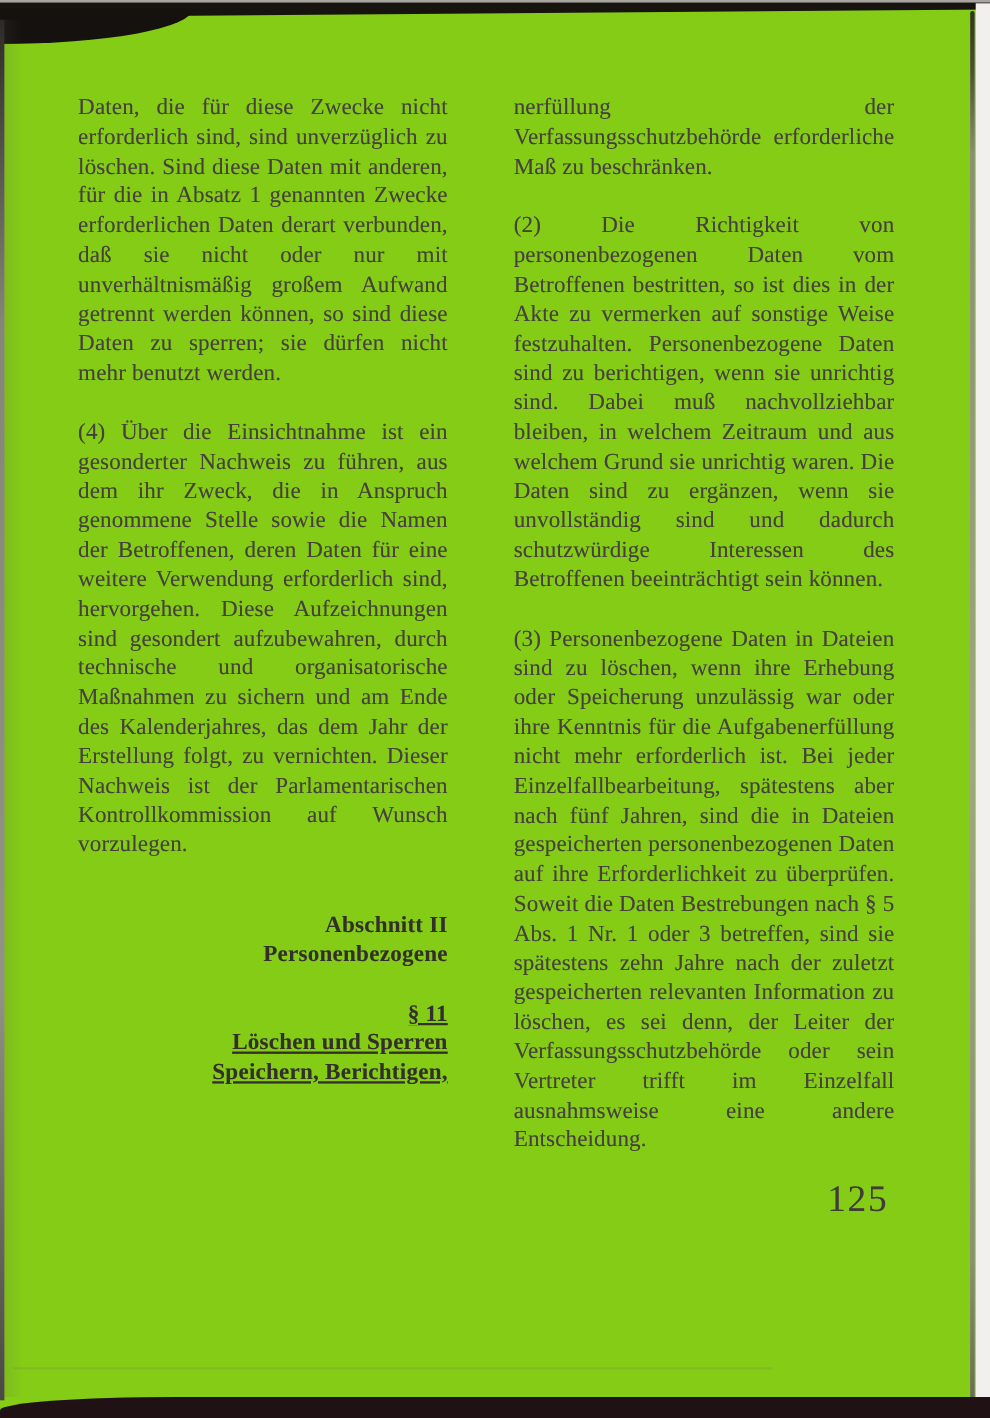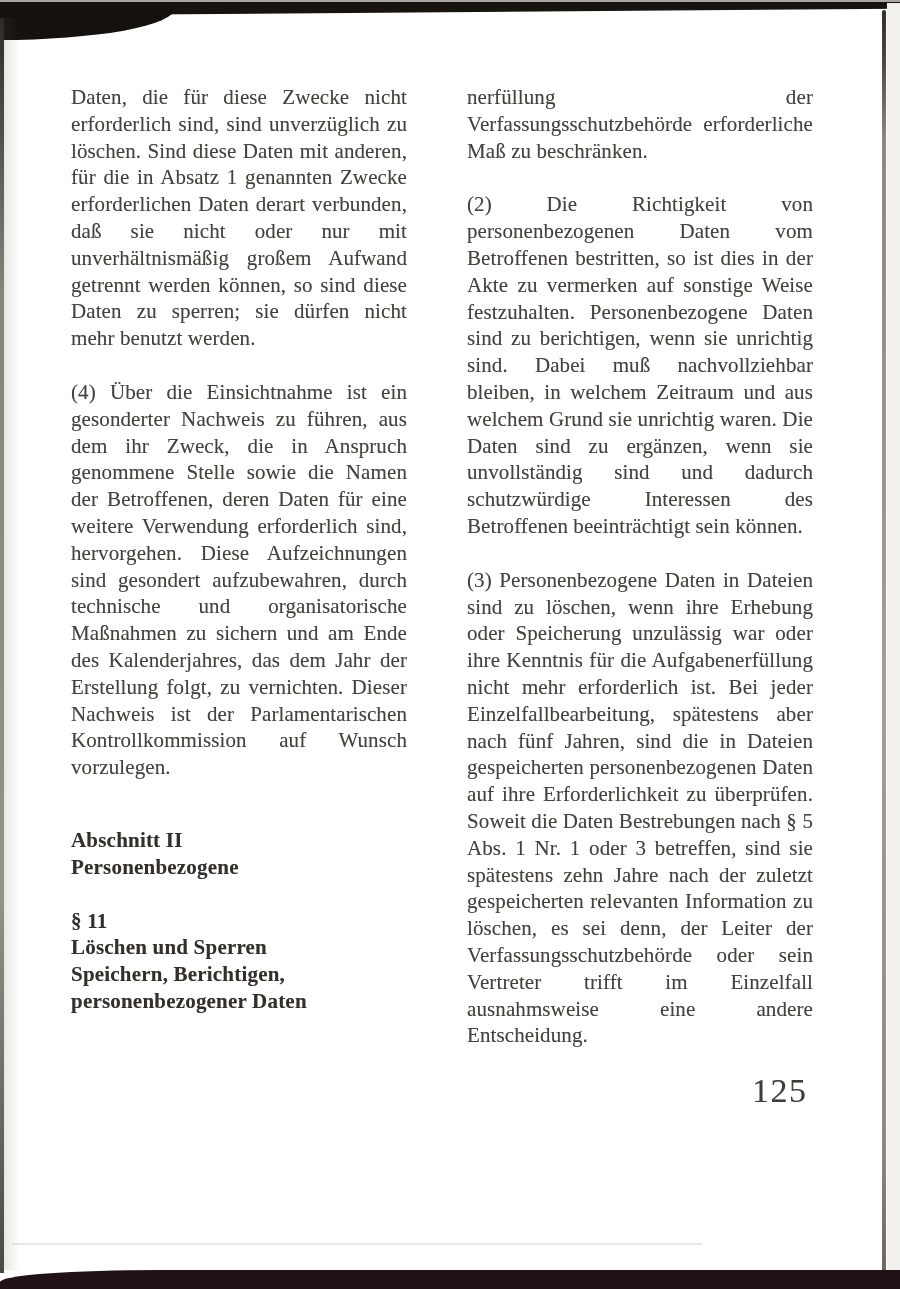--- a/index.html
+++ b/index.html
@@ -4,21 +4,21 @@
 <style>
   html, body { margin: 0; padding: 0; }
   body {
     width: 900px; height: 1289px;
     font-family: "Liberation Serif", "DejaVu Serif", serif;
     background: #e9e7e3;
   }
   .scan {
     position: relative;
     width: 900px; height: 1289px;
-    background: #ffffff;
+    background: #84cc16;
     overflow: hidden;
   }
   
   .edge-top-hairline {
     position: absolute; top: 0; left: 0;
     width: 100%; height: 3px; background: #a9a6a2;
   }
   .edge-top {
     position: absolute; top: 2px; left: 0;
     width: 100%; height: 16px; background: #17130f;
@@ -67,25 +67,25 @@
     color: #45413c;
     text-align: justify;
     letter-spacing: 0.1px;
     hyphens: auto;
     text-shadow: 0 0 0.6px rgba(69, 65, 60, 0.35);
   }
   .col p { margin: 0 0 27px 0; }
   .col-left  { left: 71px;  width: 336px; }
   .col-right { left: 467px; width: 346px; }
   .heading {
-    text-align: left; font-weight: bold; color: #33302b;
+    text-align: right; font-weight: bold; color: #33302b;
     letter-spacing: 0.2px;
   }
   .h-section { margin: 46px 0 27px 0; }
-  .h-law     { margin: 0 0 38px 0; }
+  .h-law     { margin: 0 0 38px 0; text-decoration: underline; }
   .page-number {
     position: absolute; left: 752px; top: 1072px;
     font-size: 34px; color: #403c37; letter-spacing: 1.5px;
     text-shadow: 0 0 0.6px rgba(69, 65, 60, 0.35);
   }
 </style>
 </head>
 <body>
 
 <div class="scan">
@@ -106,21 +106,20 @@
 
     <div class="heading h-section">
       <div>Abschnitt II</div>
       <div>Personenbezogene</div>
     </div>
 
     <div class="heading h-law">
       <div>§ 11</div>
       <div>Löschen und Sperren</div>
       <div>Speichern, Berichtigen,</div>
-      <div>personenbezogener Daten</div>
     </div>
 
   </section>
 
   <section class="col col-right">
     <p>nerfüllung der Verfassungsschutzbehörde erforderliche Maß zu beschränken.</p>
     <p>(2) Die Richtigkeit von personenbezogenen Daten vom Betroffenen bestritten, so ist dies in der Akte zu vermerken auf sonstige Weise festzuhalten. Personenbezogene Daten sind zu berichtigen, wenn sie unrichtig sind. Dabei muß nachvollziehbar bleiben, in welchem Zeitraum und aus welchem Grund sie unrichtig waren. Die Daten sind zu ergänzen, wenn sie unvollständig sind und dadurch schutzwürdige Interessen des Betroffenen beeinträchtigt sein können.</p>
     <p>(3) Personenbezogene Daten in Dateien sind zu löschen, wenn ihre Erhebung oder Speicherung unzulässig war oder ihre Kenntnis für die Aufgabenerfüllung nicht mehr erforderlich ist. Bei jeder Einzelfallbearbeitung, spätestens aber nach fünf Jahren, sind die in Dateien gespeicherten personenbezogenen Daten auf ihre Erforderlichkeit zu überprüfen. Soweit die Daten Bestrebungen nach § 5 Abs. 1 Nr. 1 oder 3 betreffen, sind sie spätestens zehn Jahre nach der zuletzt gespeicherten relevanten Information zu löschen, es sei denn, der Leiter der Verfassungsschutzbehörde oder sein Vertreter trifft im Einzelfall ausnahmsweise eine andere Entscheidung.</p>
   </section>
 

